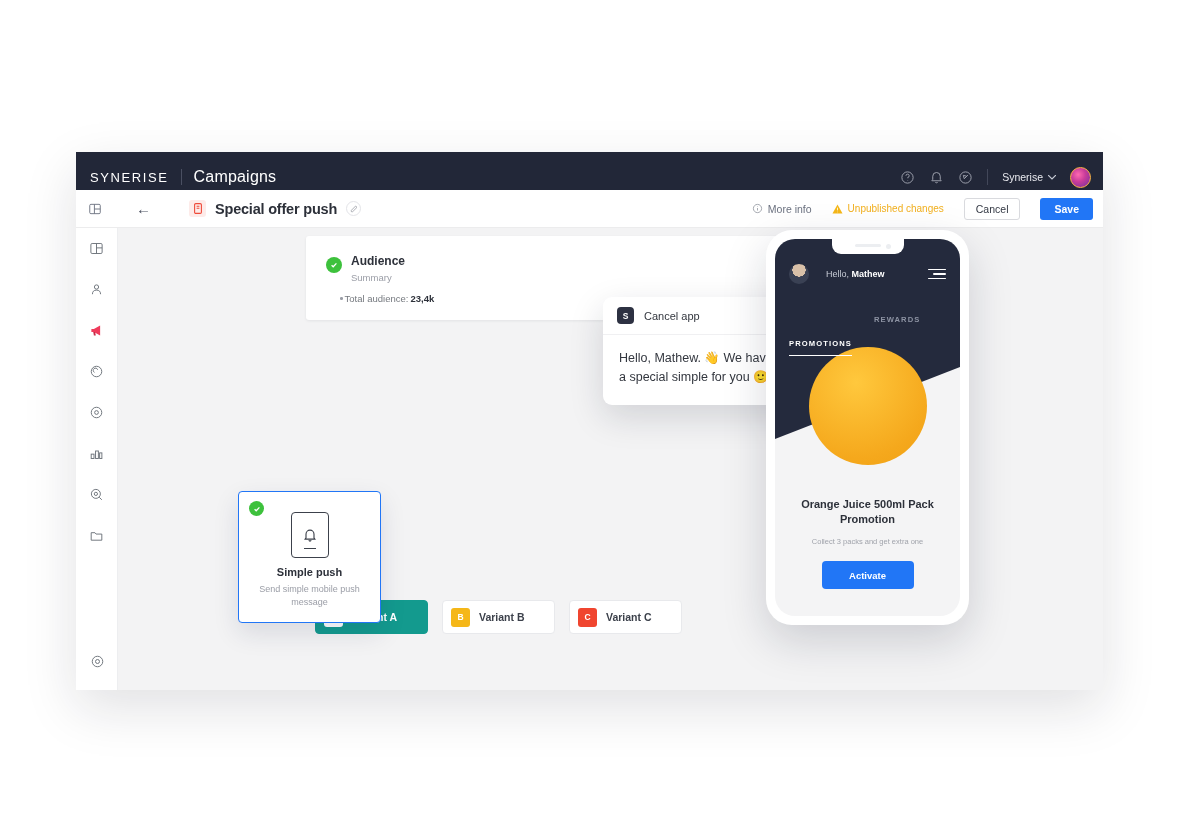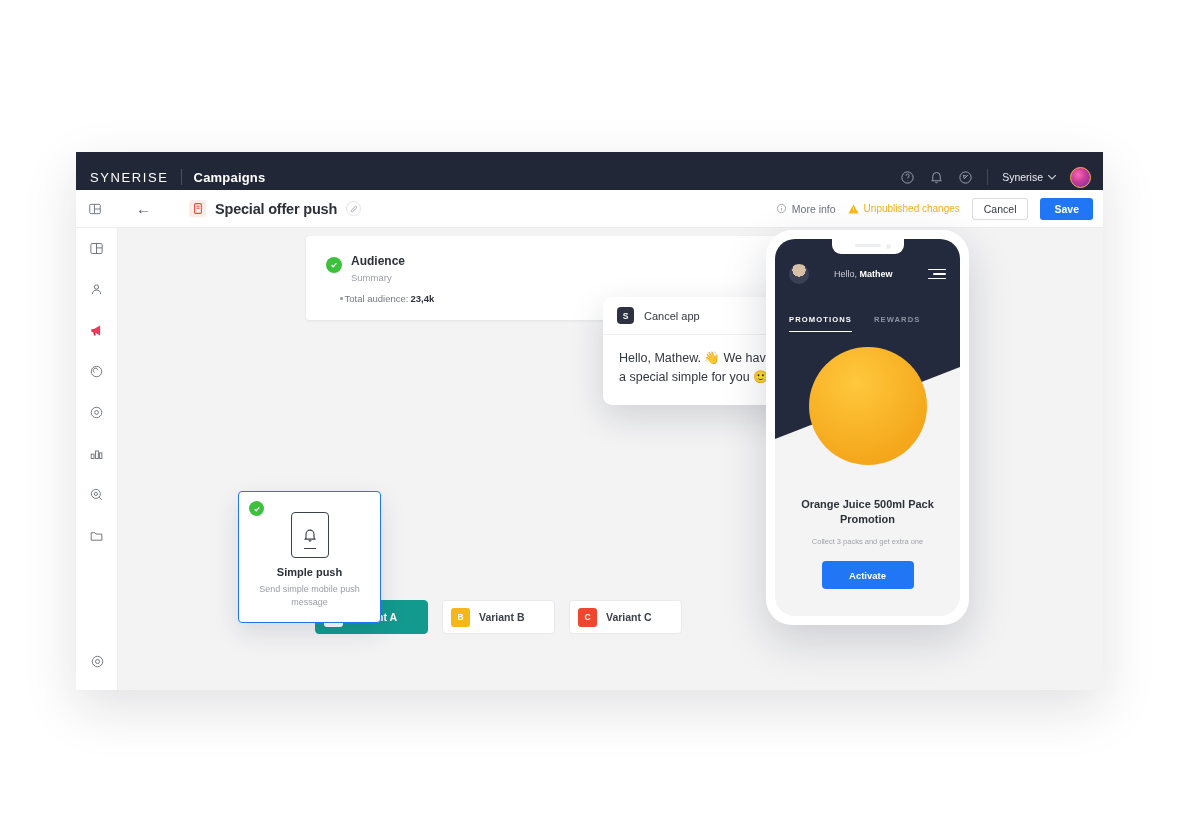--- a/index.html
+++ b/index.html
@@ -13,21 +13,21 @@
   }
 
   
   .topbar{
     position:absolute; left:0; top:0; width:1027px; height:50px;
     background:#222738; display:flex; align-items:center;
   }
   .brand{ display:flex; align-items:center; margin-left:14px; }
   .brand-logo{ color:#fff; font-size:13px; letter-spacing:1.6px; font-weight:400; }
   .brand-sep{ width:1px; height:16px; background:#4a4f62; margin:0 12px; }
-  .brand-sub{ color:#ffffff; font-size:13px; font-weight:700; letter-spacing:.2px; }
+  .brand-sub{ color:#ffffff; font-size:16px; font-weight:400; letter-spacing:.2px; }
   .topbar-right{ margin-left:auto; display:flex; align-items:center; gap:14px; margin-right:12px; }
   .tb-icon{ width:15px;height:15px; display:block; opacity:.72; }
   .tb-sep{ width:1px;height:16px;background:#424759; }
   .tenant{ color:#e9eaef; font-size:10.5px; display:flex;align-items:center;gap:5px; }
   .avatar{
     width:21px;height:21px;border-radius:50%;
     background:radial-gradient(circle at 38% 35%, #ff6ab0 0%, #c83c9a 42%, #6d2fa0 100%);
     border:1.5px solid #ffb547;
   }
 
@@ -41,21 +41,21 @@
   .sb-back{ margin-left:34px; color:#4b5160; font-size:15px; line-height:1; }
   .sb-doc-badge{
     margin-left:38px; width:17px;height:17px;border-radius:3px;
     background:#fdebe9; display:flex;align-items:center;justify-content:center;
   }
   .sb-title{ margin-left:9px; font-size:14.5px; font-weight:700; color:#2c3039; letter-spacing:-.2px;}
   .sb-edit{
     margin-left:9px; width:15px;height:15px;border-radius:50%;
     border:1px solid #e3e4e8; display:flex;align-items:center;justify-content:center;
   }
-  .subbar-right{ margin-left:auto; display:flex;align-items:center; gap:12px; margin-right:10px; }
+  .subbar-right{ margin-left:auto; display:flex;align-items:center; gap:20px; margin-right:10px; }
   .more-info{ display:flex;align-items:center;gap:5px; color:#6c7280; font-size:10.5px; }
   .unpub{ display:flex;align-items:center;gap:5px; color:#f2b01e; font-size:10px; }
   .btn-cancel{
     border:1px solid #d9dade; background:#fff; color:#333843; font-size:10.5px;
     border-radius:3px; padding:4px 11px; font-family:inherit;
   }
   .btn-save{
     border:none; background:#2176f6; color:#fff; font-size:10.5px; font-weight:700;
     border-radius:3px; padding:5px 14px; font-family:inherit;
   }
@@ -160,29 +160,29 @@
   .ph-notch{
     position:absolute; left:50%; transform:translateX(-50%); top:0; width:72px;height:15px;
     background:#ffffff; border-radius:0 0 9px 9px; z-index:6;
   }
   .ph-speaker{ position:absolute; left:50%;transform:translateX(-50%); top:4.5px; width:26px;height:3.6px;border-radius:2px;background:#eceef1; z-index:7;}
   .ph-cam{ position:absolute; left:calc(50% + 18px); top:5px; width:5px;height:5px;border-radius:50%;background:#eceef1;z-index:7;}
 
   .ph-head{ position:absolute; left:0;top:25px; width:185px; display:flex;align-items:center; padding:0 14px; z-index:5;}
   .ph-av{ width:20px;height:20px;border-radius:50%;
           background:radial-gradient(circle at 50% 30%, #d8c0a8 0 38%, #3a4154 39% 100%);}
-  .ph-hello{ margin-left:17px; font-size:9px; color:#c8ccd6;padding-left:8px;}
+  .ph-hello{ margin-left:9px; font-size:9px; color:#c8ccd6;padding-left:8px;}
   .ph-hello b{ color:#ffffff; font-weight:700; }
   .ph-burger{ margin-left:auto; width:18px; display:flex;flex-direction:column;gap:3px;}
   .ph-burger i{ display:block;height:1.6px;background:#ffffff;border-radius:1px;}
   .ph-burger i:nth-child(2){ width:13px; margin-left:auto;}
 
   .ph-tabs{ position:absolute; left:0;top:76px; width:185px; display:flex; gap:22px; padding-left:14px; z-index:5;}
   .ph-tab{ font-size:7.6px; letter-spacing:1.1px; font-weight:700; color:#8d93a3; padding-bottom:7px;}
-  .ph-tab.active{ color:#ffffff; border-bottom:1.6px solid #ffffff; }
+  .ph-tab.active{ color:#ffffff; border-bottom:1.6px solid #ffffff;margin-top:24px; }
 
   .ph-circle{
     position:absolute; left:50%; transform:translateX(-50%); top:108px;
     width:118px;height:118px;border-radius:50%;
     background:radial-gradient(circle at 40% 30%, #ffc83d 0%, #f5a81c 70%, #efa013 100%);
     z-index:3;
   }
   .bottle{ position:absolute; left:50%; transform:translateX(-50%); top:96px; width:52px; height:145px; z-index:4;}
   .b-cap{ position:absolute; left:50%;transform:translateX(-50%); top:0; width:20px;height:13px;border-radius:2px;
           background:linear-gradient(90deg,#9aa0a8,#e4e7ea 35%,#b4bac1 70%,#8e949c); }

